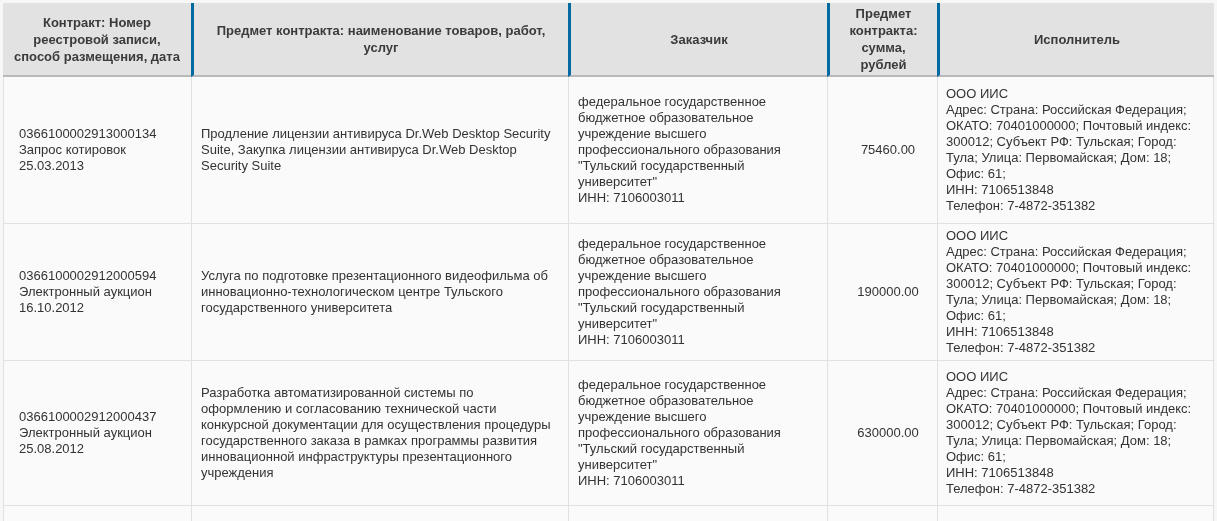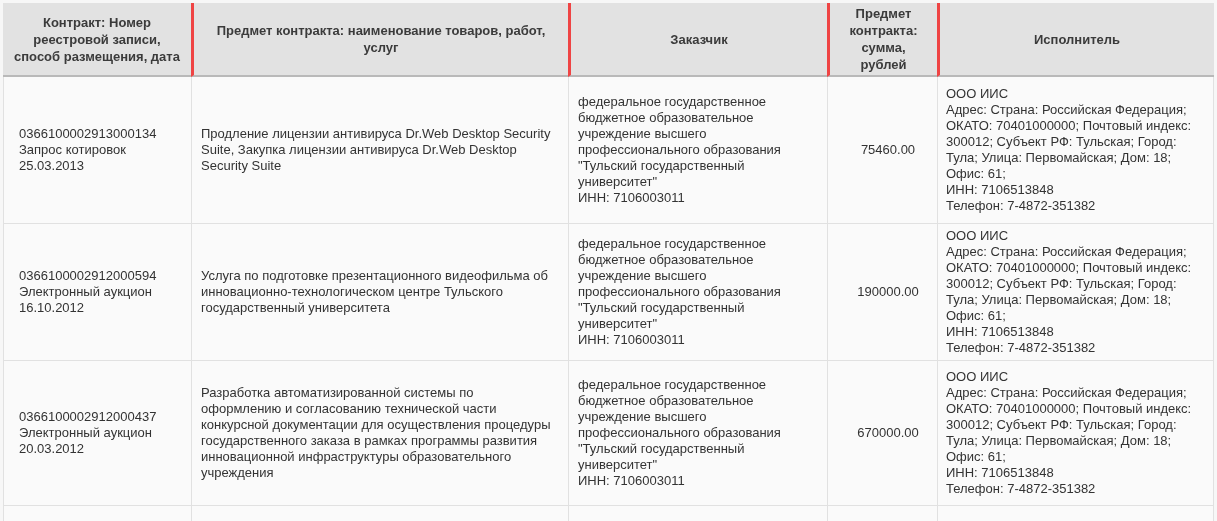--- a/index.html
+++ b/index.html
@@ -26,21 +26,21 @@
     background: #e2e2e2;
     color: #3b3b3b;
     font-weight: bold;
     font-size: 13px;
     line-height: 17px;
     text-align: center;
     vertical-align: middle;
     padding: 2px 8px;
     height: 67px;
     border-bottom: 2px solid #b9b9b9;
-    border-left: 3px solid #ef4444;
+    border-left: 3px solid #0369a1;
     box-sizing: border-box;
   }
   th:first-child { border-left: none; }
   td {
     background: #fafafa;
     vertical-align: middle;
     line-height: 16px;
     padding: 4px 8px;
     border-bottom: 1px solid #e1e1e1;
     border-left: 1px solid #e1e1e1;
@@ -98,51 +98,51 @@
         <div>Телефон: 7-4872-351382</div>
       </td>
     </tr>
     <tr style="height:137px">
       <td class="contract-cell">
         <div>0366100002912000594</div>
         <div>Электронный аукцион</div>
         <div>16.10.2012</div>
       </td>
       <td class="subject-cell">
-        <div>Услуга по подготовке презентационного видеофильма об инновационно-технологическом центре Тульского государственный университета</div>
+        <div>Услуга по подготовке презентационного видеофильма об инновационно-технологическом центре Тульского государственного университета</div>
       </td>
       <td class="customer-cell">
         <div>федеральное государственное бюджетное образовательное учреждение высшего профессионального образования "Тульский государственный университет"</div>
         <div>ИНН: 7106003011</div>
       </td>
       <td class="sum-cell">
         <div>190000.00</div>
       </td>
       <td class="executor-cell">
         <div>ООО ИИС</div>
         <div>Адрес: Страна: Российская Федерация; ОКАТО: 70401000000; Почтовый индекс: 300012; Субъект РФ: Тульская; Город: Тула; Улица: Первомайская; Дом: 18; Офис: 61;</div>
         <div>ИНН: 7106513848</div>
         <div>Телефон: 7-4872-351382</div>
       </td>
     </tr>
     <tr style="height:145px">
       <td class="contract-cell">
         <div>0366100002912000437</div>
         <div>Электронный аукцион</div>
-        <div>20.03.2012</div>
+        <div>25.08.2012</div>
       </td>
       <td class="subject-cell">
-        <div>Разработка автоматизированной системы по оформлению и согласованию технической части конкурсной документации для осуществления процедуры государственного заказа в рамках программы развития инновационной инфраструктуры образовательного учреждения</div>
+        <div>Разработка автоматизированной системы по оформлению и согласованию технической части конкурсной документации для осуществления процедуры государственного заказа в рамках программы развития инновационной инфраструктуры презентационного учреждения</div>
       </td>
       <td class="customer-cell">
         <div>федеральное государственное бюджетное образовательное учреждение высшего профессионального образования "Тульский государственный университет"</div>
         <div>ИНН: 7106003011</div>
       </td>
       <td class="sum-cell">
-        <div>670000.00</div>
+        <div>630000.00</div>
       </td>
       <td class="executor-cell">
         <div>ООО ИИС</div>
         <div>Адрес: Страна: Российская Федерация; ОКАТО: 70401000000; Почтовый индекс: 300012; Субъект РФ: Тульская; Город: Тула; Улица: Первомайская; Дом: 18; Офис: 61;</div>
         <div>ИНН: 7106513848</div>
         <div>Телефон: 7-4872-351382</div>
       </td>
     </tr>
     <tr style="height:60px">
       <td class="contract-cell"></td>

